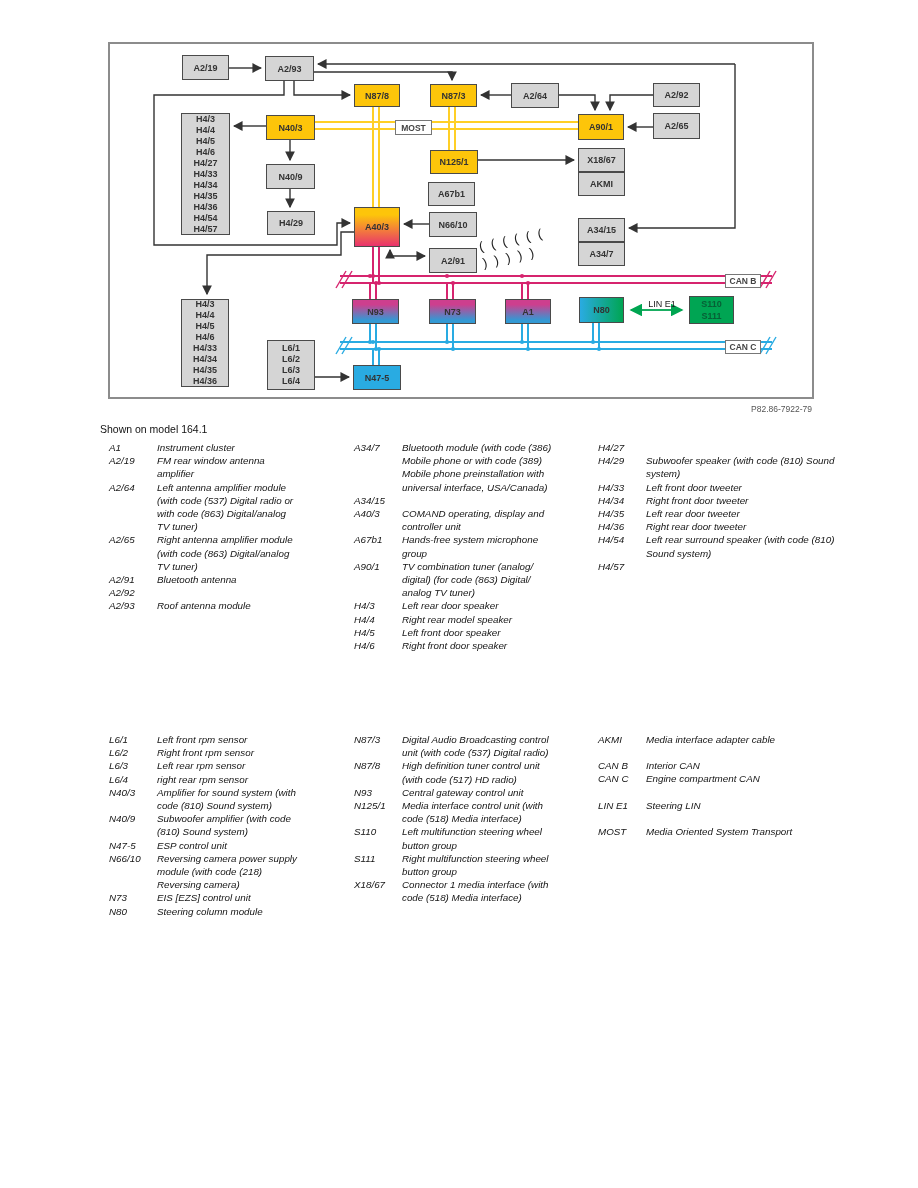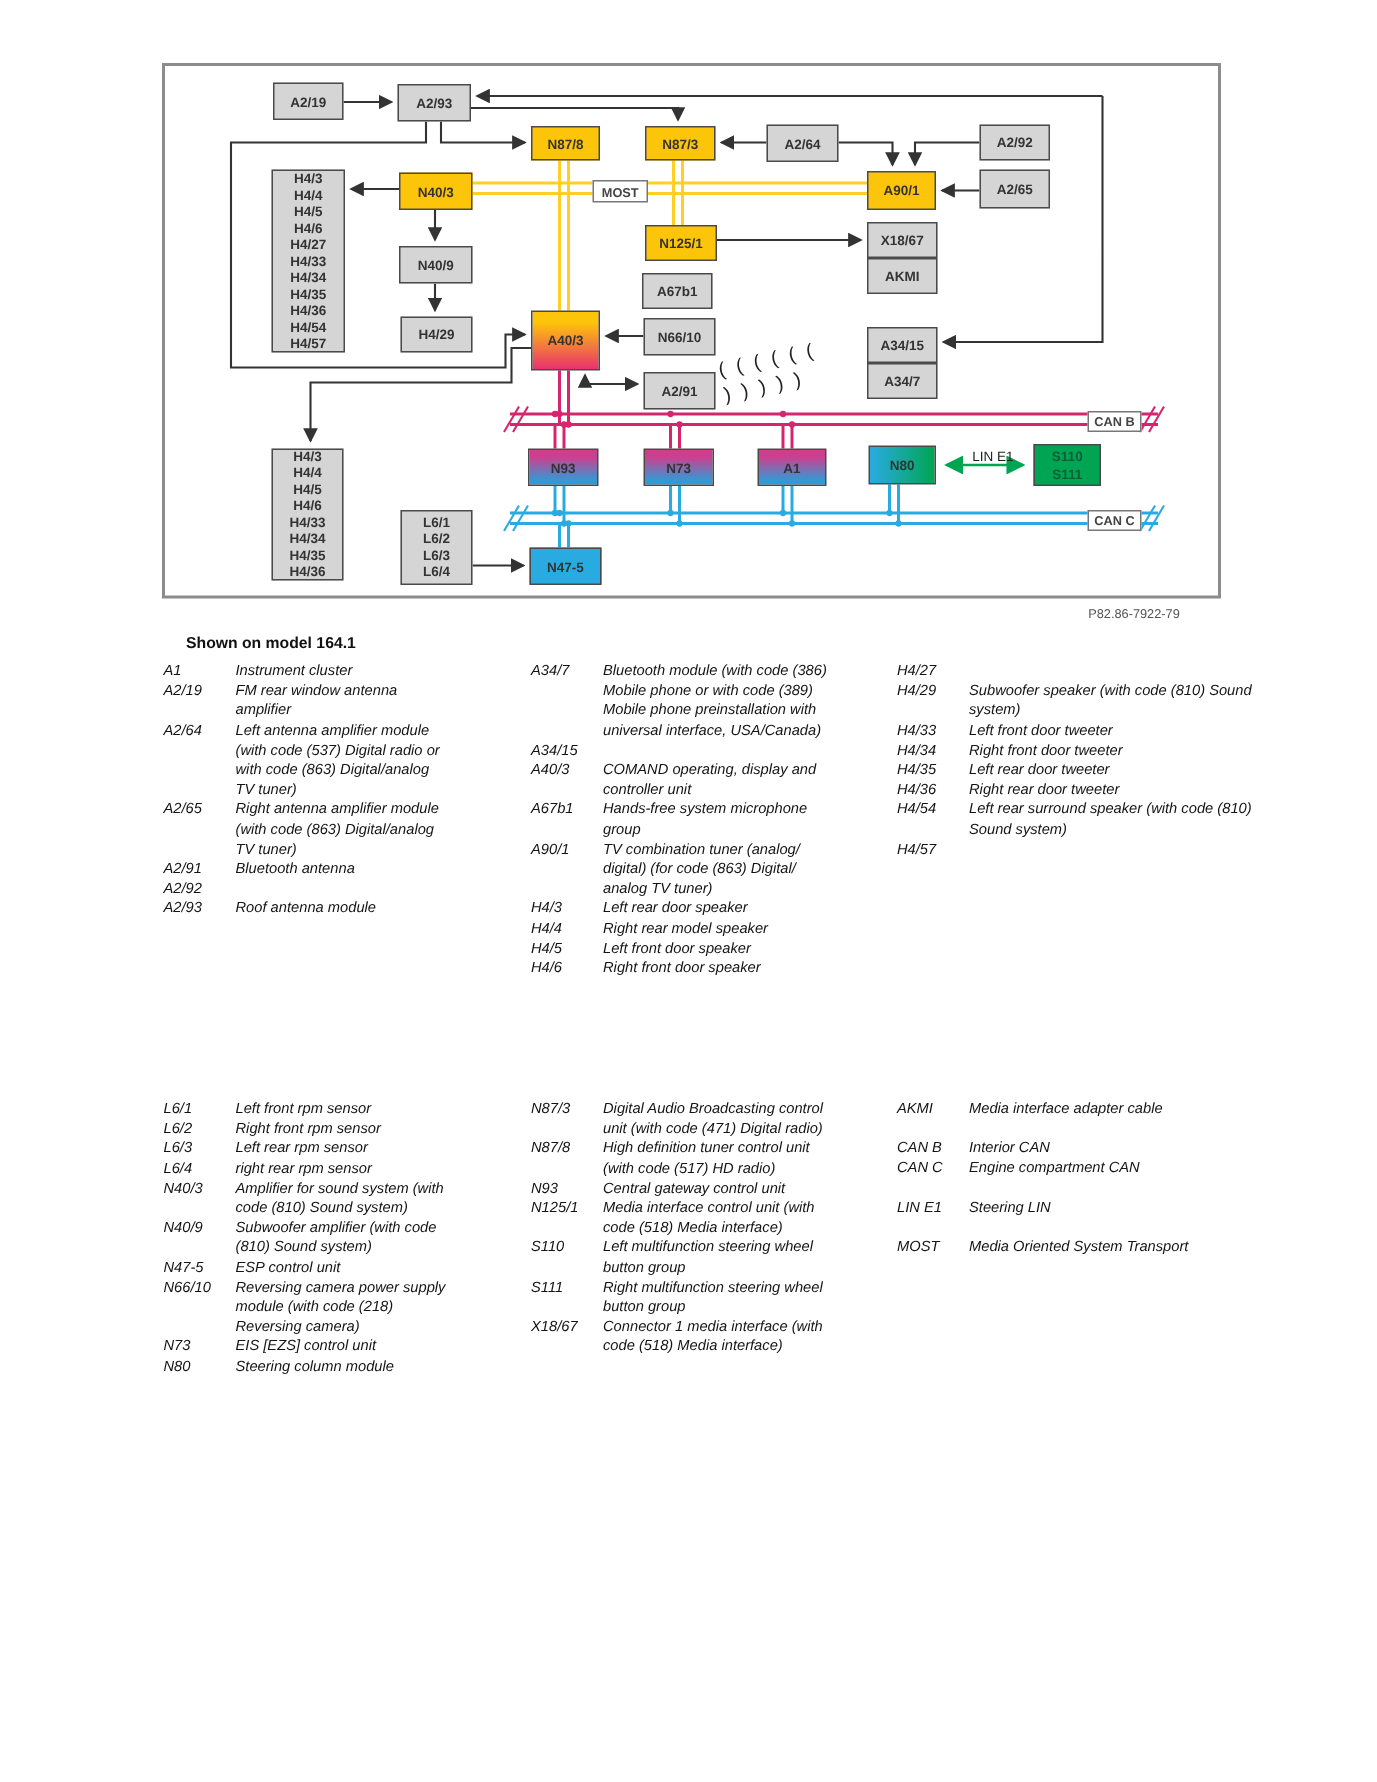--- a/index.html
+++ b/index.html
@@ -15,23 +15,23 @@
   .yellow{background:#fdc50a;}
   .blue{background:#29abe2;}
   .green{background:#00a553;color:#066036;}
   .grad-ym{background:linear-gradient(180deg,#fdc50a 18%,#e8326e 100%);}
   .grad-mb{background:linear-gradient(180deg,#cd3f8e 20%,#3399d4 88%);}
   .grad-cg{background:linear-gradient(90deg,#2aabe2 0%,#00a553 100%);}
   .buslabel{background:#fff;border:1px solid #777;font-weight:bold;font-size:8.5px;color:#444;}
   .plain{border:none;background:transparent;font-weight:normal;font-size:9px;color:#222;}
   .list .bline{line-height:11px;}
   .green .bline{line-height:12px;}
-  .refcode{position:absolute;left:700px;top:404px;width:112px;text-align:center;
+  .refcode{position:absolute;left:700px;top:404px;width:112px;text-align:right;
            font-size:8.5px;color:#555;}
-  .note{position:absolute;left:124px;top:423px;font-size:10.5px;font-weight:bold;color:#111;}
+  .note{position:absolute;left:100px;top:423px;font-size:10.5px;font-weight:normal;color:#111;}
   .legend-col{position:absolute;}
   .lrow{display:flex;font-style:italic;font-size:9.8px;line-height:13.2px;color:#141414;}
   .lrow.gap{margin-top:13px;}
   .lcode{flex:none;width:48px;}
   .ldesc{flex:1;}
 </style>
 </head>
 <body>
 
 <div class="page">
@@ -351,21 +351,21 @@
           <div class="ldesc">EIS [EZS] control unit</div>
         </div>
         <div class="lrow">
           <div class="lcode">N80</div>
           <div class="ldesc">Steering column module</div>
         </div>
       </div>
       <div class="legend-col" style="left: 354px; top: 733px; width: 200px;">
         <div class="lrow">
           <div class="lcode">N87/3</div>
-          <div class="ldesc">Digital Audio Broadcasting control unit (with code (471) Digital radio)</div>
+          <div class="ldesc">Digital Audio Broadcasting control unit (with code (537) Digital radio)</div>
         </div>
         <div class="lrow">
           <div class="lcode">N87/8</div>
           <div class="ldesc">High definition tuner control unit (with code (517) HD radio)</div>
         </div>
         <div class="lrow">
           <div class="lcode">N93</div>
           <div class="ldesc">Central gateway control unit</div>
         </div>
         <div class="lrow">

